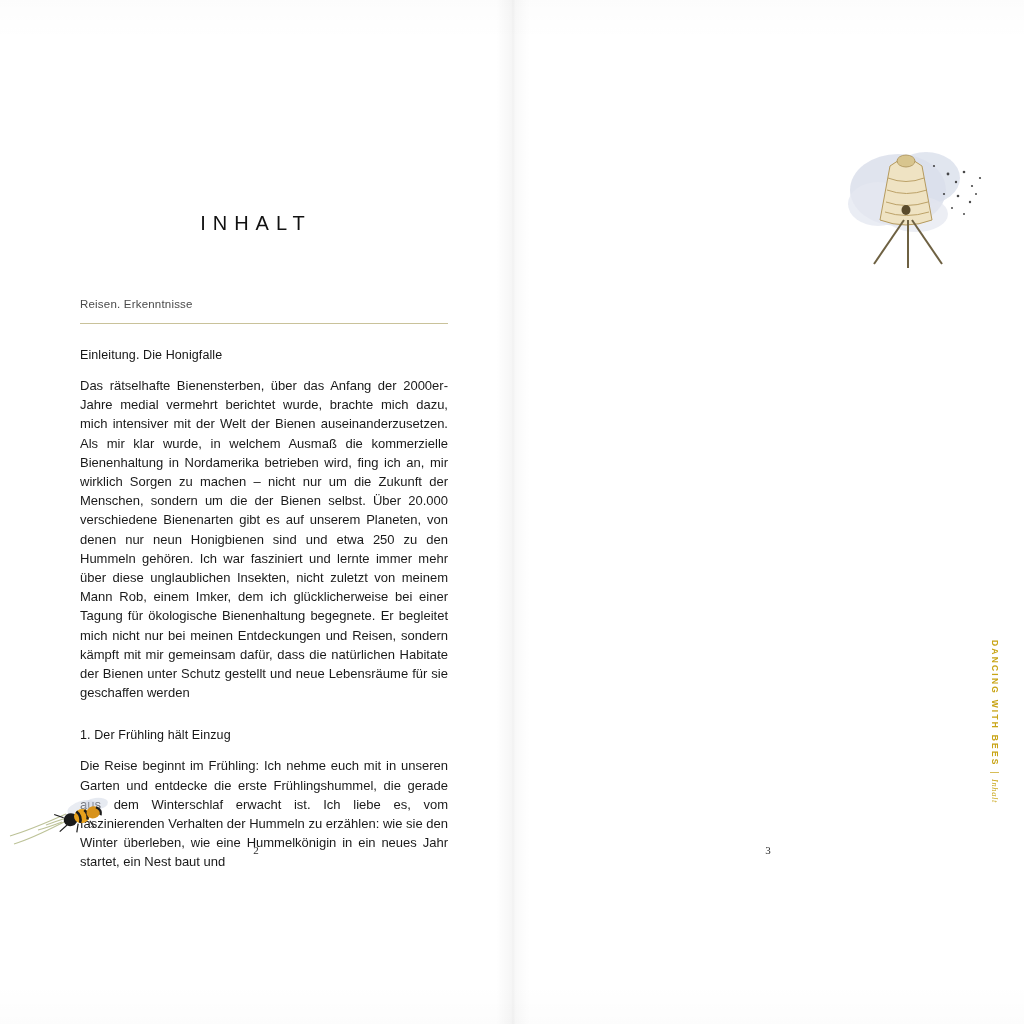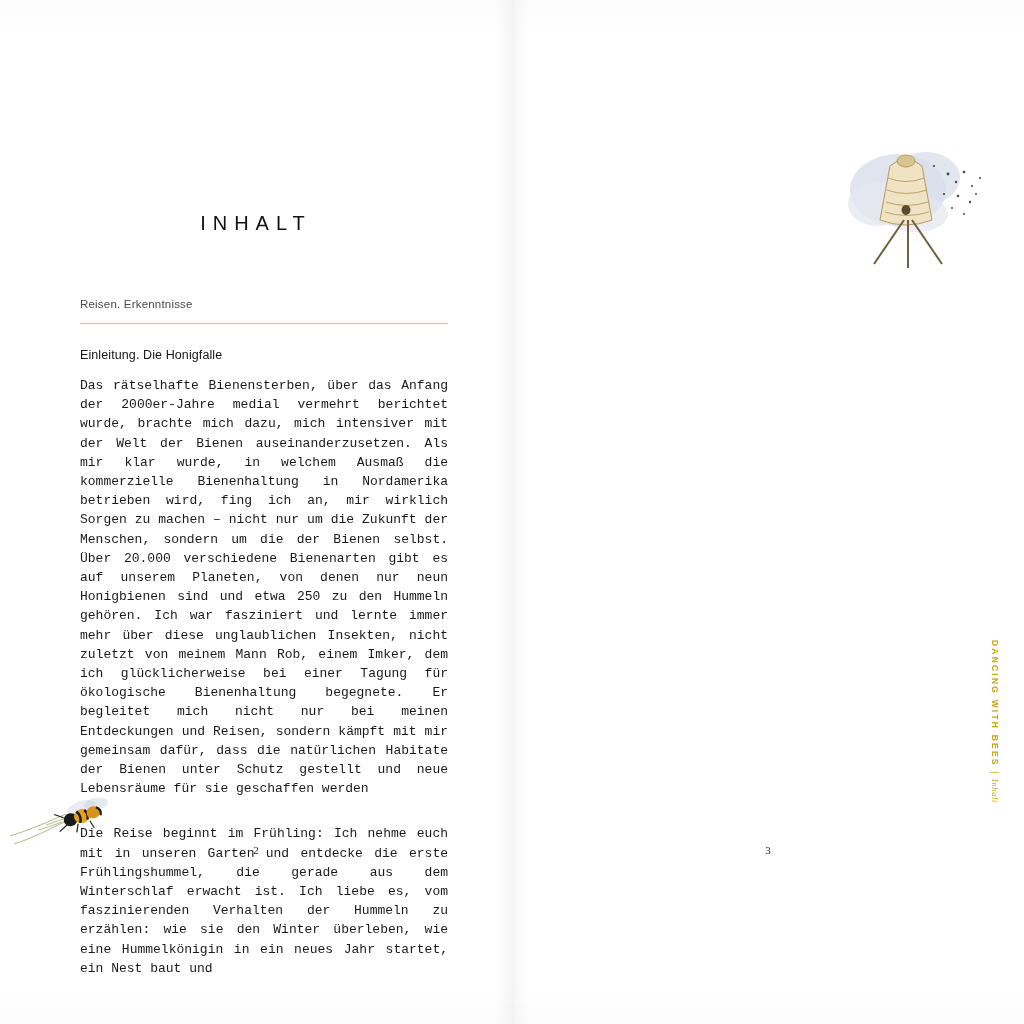--- a/index.html
+++ b/index.html
@@ -89,21 +89,21 @@
   .chapter-heading {
     font-family: "Liberation Sans", sans-serif;
     font-size: 12.5px;
     font-weight: 400;
     color: #151515;
     margin: 0 0 14px 0;
     letter-spacing: 0.1px;
   }
 
   .body-par {
-    font-family: Liberation Mono, monospace;
+    font-family: Liberation Sans, sans-serif;
     font-size: 13px;
     line-height: 19.2px;
     text-align: justify;
     color: #1a1a1a;
     margin: 0 0 26px 0;
     hyphens: manual;
   }
   .body-par:last-child { margin-bottom: 16px; }
 
   .gap-before { margin-top: 8px; }
@@ -175,20 +175,21 @@
     <div class="col col-left">
 
       <p class="front-matter-line">Reisen. Erkenntnisse</p>
 
       <hr class="rule">
 
       <h2 class="chapter-heading">Einleitung. Die Honigfalle</h2>
 
       <p class="body-par">Das rätselhafte Bienensterben, über das Anfang der 2000er-Jahre medial vermehrt berichtet wurde, brachte mich dazu, mich intensiver mit der Welt der Bienen auseinanderzusetzen. Als mir klar wurde, in welchem Ausmaß die kommerzielle Bienenhaltung in Nordamerika betrieben wird, fing ich an, mir wirklich Sorgen zu machen – nicht nur um die Zukunft der Menschen, sondern um die der Bienen selbst. Über 20.000 verschiedene Bienenarten gibt es auf unserem Planeten, von denen nur neun Honigbienen sind und etwa 250 zu den Hummeln gehören. Ich war fasziniert und lernte immer mehr über diese unglaublichen Insekten, nicht zuletzt von meinem Mann Rob, einem Imker, dem ich glücklicherweise bei einer Tagung für ökologische Bienenhaltung begegnete. Er begleitet mich nicht nur bei meinen Entdeckungen und Reisen, sondern kämpft mit mir gemeinsam dafür, dass die natürlichen Habitate der Bienen unter Schutz gestellt und neue Lebensräume für sie geschaffen werden</p>
 
+      <h2 class="chapter-heading gap-before">1. Der Frühling hält Einzug</h2>
 
       <p class="body-par">Die Reise beginnt im Frühling: Ich nehme euch mit in unseren Garten und entdecke die erste Frühlingshummel, die gerade aus dem Winterschlaf erwacht ist. Ich liebe es, vom faszinierenden Verhalten der Hummeln zu erzählen: wie sie den Winter überleben, wie eine Hummelkönigin in ein neues Jahr startet, ein Nest baut und</p>
     </div>
 
     <div class="folio">2</div>
 
     <svg class="art art-bee" viewBox="0 0 130 70">
       <g stroke="#b9bf92" stroke-width="1.1" fill="none" opacity="0.95">
         <path d="M2 58 C 22 52, 40 44, 58 36"></path>
         <path d="M6 66 C 26 60, 44 50, 60 42"></path>

